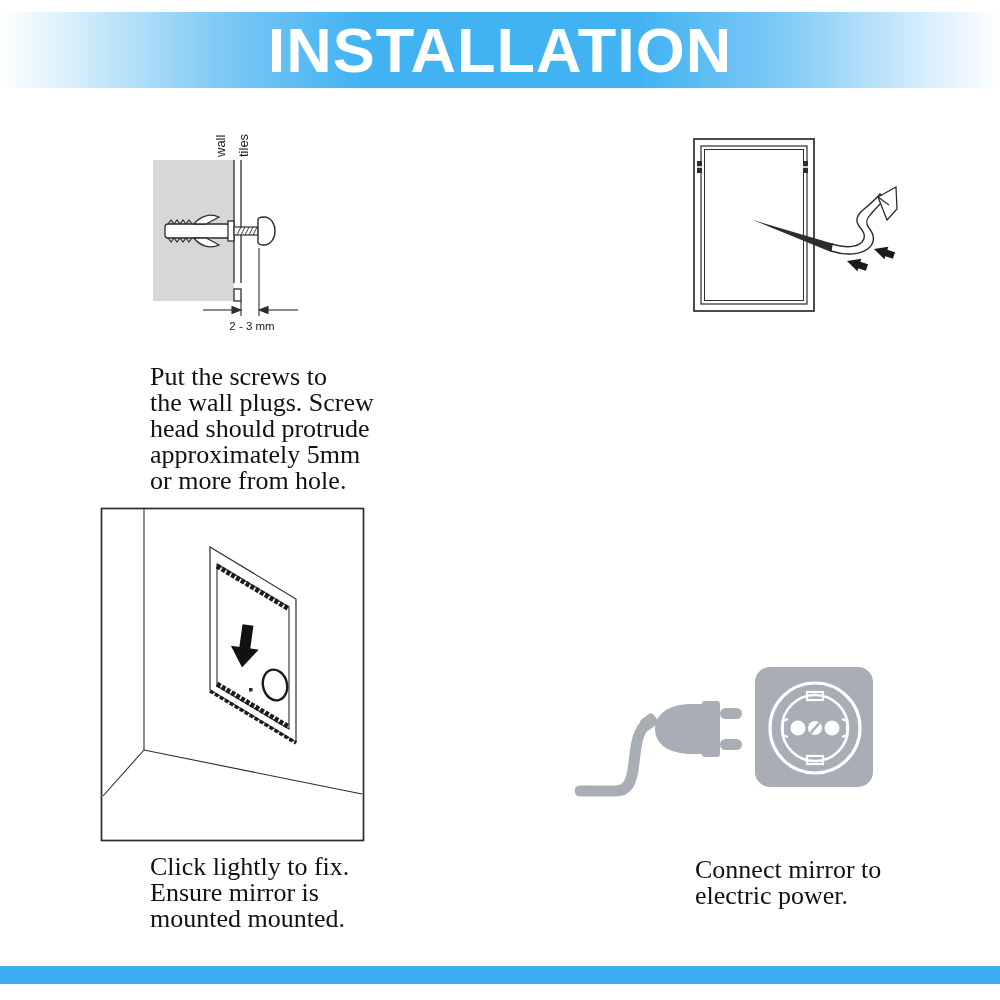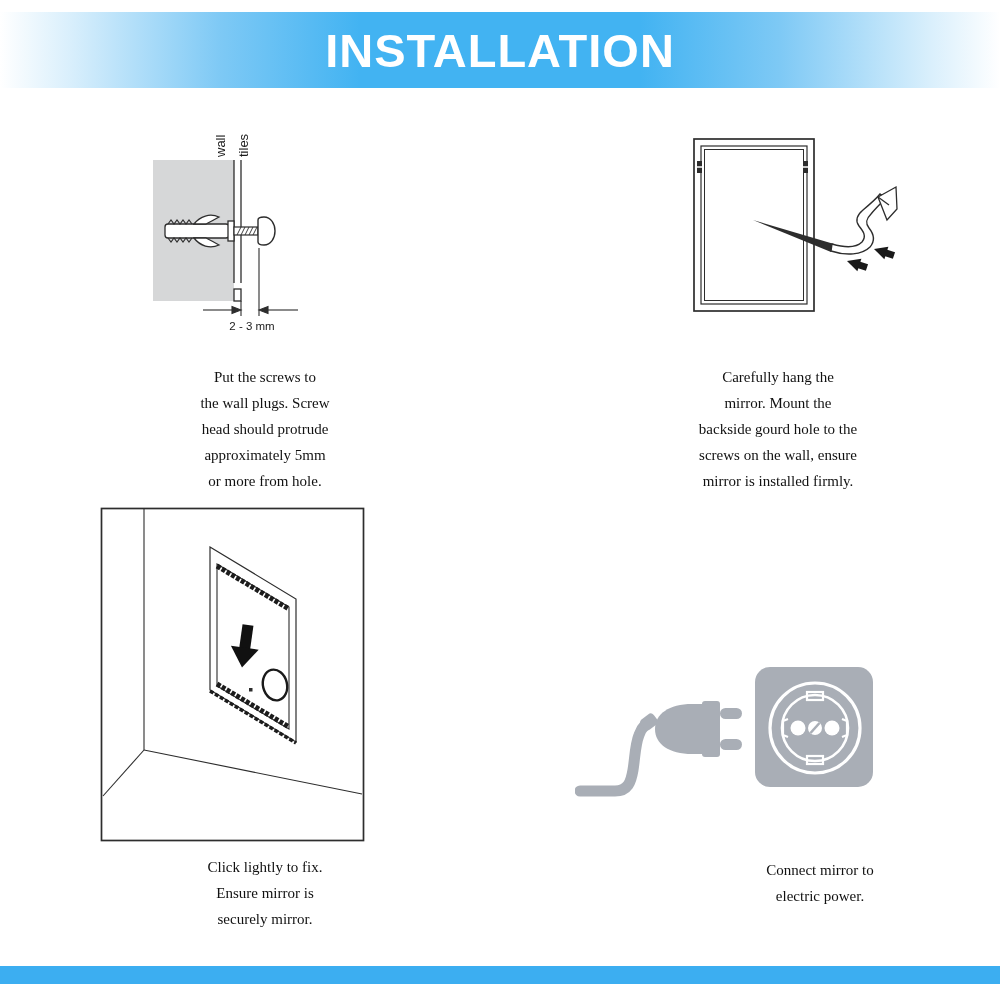--- a/index.html
+++ b/index.html
@@ -4,28 +4,28 @@
 <style>
   html,body{margin:0;padding:0;background:#fff;}
   .stage{position:relative;width:1000px;height:1000px;background:#ffffff;overflow:hidden;
          font-family:"Liberation Serif", serif;color:#111;}
   
   .banner{position:absolute;left:0;top:12px;width:1000px;height:76px;
           display:flex;align-items:center;justify-content:center;
           background:linear-gradient(90deg,#ffffff 0%,#d9effc 7%,#7ec9f5 22%,#42b3f2 36%,
                      #42b3f2 64%,#7ec9f5 78%,#d9effc 93%,#ffffff 100%);}
   .banner h1{margin:0;font-family:"Liberation Sans", sans-serif;font-weight:700;
-             font-size:47px;letter-spacing:1px;color:#ffffff;}
+             font-size:63px;letter-spacing:1px;color:#ffffff;}
   
   .footer-bar{position:absolute;left:0;top:966px;width:1000px;height:18px;background:#3caef1;}
   
   .fig{position:absolute;}
   .fig svg{display:block;}
   
-  .caption{position:absolute;white-space:pre-line;font-size:15px;line-height:26px;color:#111;text-align:center;}
+  .caption{position:absolute;white-space:pre-line;font-size:26px;line-height:26px;color:#111;}
   .cap-1{left:150px;top:364px;width:230px;}
   .cap-2{left:653px;top:364px;width:250px;}
   .cap-3{left:150px;top:854px;width:230px;}
   .cap-4{left:663px;top:857px;width:250px;margin-left:32px;}
   .diagram-label{font-family:"Liberation Sans", sans-serif;font-size:13px;fill:#1a1a1a;}
   .dim-label{font-family:"Liberation Sans", sans-serif;font-size:11.5px;fill:#1a1a1a;}
 </style>
 </head>
 <body>
 
@@ -172,26 +172,21 @@
         <line x1="235.5" y1="78" x2="244.5" y2="68" stroke="#a9aeb6" stroke-width="2.6"></line>
       </g>
     </svg>
   </div>
 
   <div class="caption cap-1">Put the screws to
 the wall plugs. Screw
 head should protrude
 approximately 5mm
 or more from hole.</div>
-  <div class="caption cap-2">Carefully hang the
-mirror. Mount the
-backside gourd hole to the
-screws on the wall, ensure
-mirror is installed firmly.</div>
   <div class="caption cap-3">Click lightly to fix.
 Ensure mirror is
-securely mirror.</div>
+mounted mounted.</div>
   <div class="caption cap-4">Connect mirror to
 electric power.</div>
 
   <div class="footer-bar"></div>
 
 </div>
 
 </body></html>

